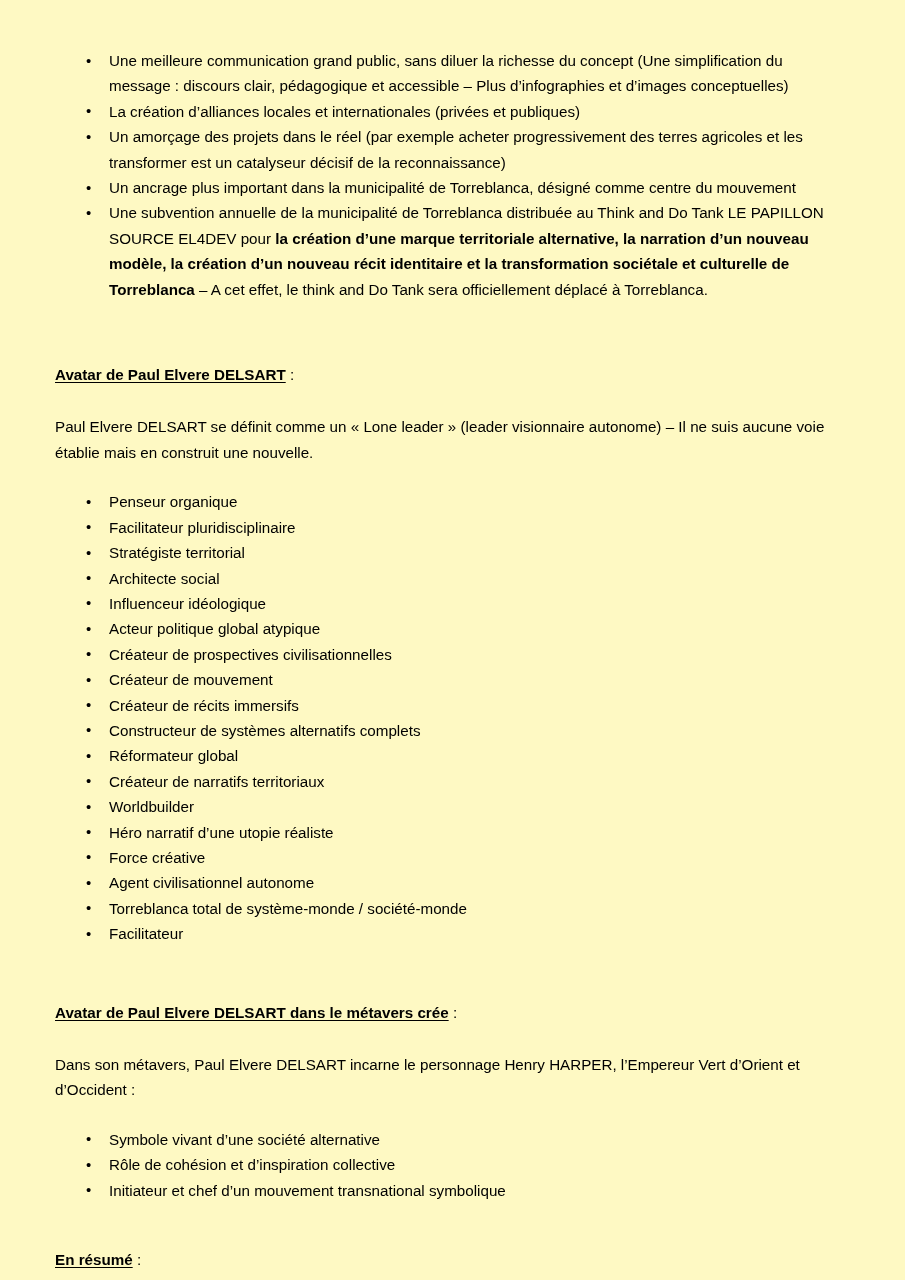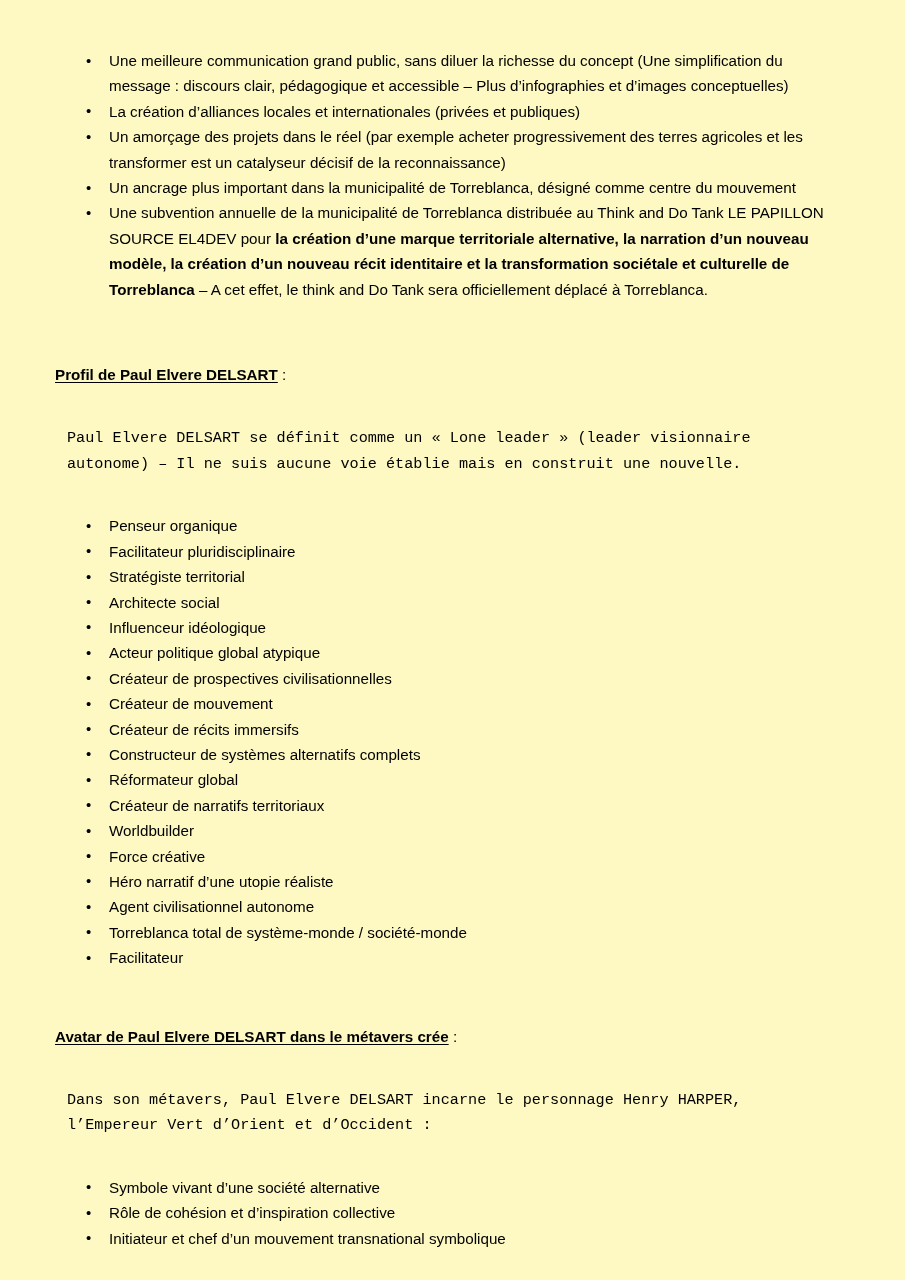--- a/index.html
+++ b/index.html
@@ -63,24 +63,23 @@
   .heading .u {
     text-decoration: underline;
     text-underline-offset: 2px;
   }
   .heading .colon {
     font-weight: normal;
     text-decoration: none;
   }
   
   p.para {
-    margin: 12px;
+    margin: 0;
     max-width: 772px;
     line-height: 25.4px;
-    font-family: Liberation Mono, monospace;
   }
   .b { font-weight: bold; }
   
   .sp-60 { height: 60px; }
   .sp-28 { height: 27px; }
   .sp-24 { height: 24px; }
   .sp-54 { height: 53px; }
   .sp-44 { height: 44px; }
 </style>
 </head>
@@ -102,21 +101,21 @@
       <li>
         <span class="txt">Un ancrage plus important dans la municipalité de Torreblanca, désigné comme centre du mouvement</span>
       </li>
       <li>
         <span class="txt"><span>Une subvention annuelle de la municipalité de Torreblanca distribuée au Think and Do Tank LE PAPILLON SOURCE EL4DEV pour </span><span class="b">la création d’une marque territoriale alternative, la narration d’un nouveau modèle, la création d’un nouveau récit identitaire et la transformation sociétale et culturelle de Torreblanca</span><span> – A cet effet, le think and Do Tank sera officiellement déplacé à Torreblanca.</span></span>
       </li>
     </ul>
 
     <div class="sp-60"></div>
 
-    <div class="heading"><span class="u">Profil de Paul Elvere DELSART</span><span class="colon"> :</span></div>
+    <div class="heading"><span class="u">Avatar de Paul Elvere DELSART</span><span class="colon"> :</span></div>
 
     <div class="sp-28"></div>
 
     <p class="para">Paul Elvere DELSART se définit comme un « Lone leader » (leader visionnaire autonome) – Il ne suis aucune voie établie mais en construit une nouvelle.</p>
 
     <div class="sp-24"></div>
 
     <ul class="bullets">
       <li>
           <span class="txt">Penseur organique</span>
@@ -151,24 +150,24 @@
       <li>
           <span class="txt">Réformateur global</span>
         </li>
       <li>
           <span class="txt">Créateur de narratifs territoriaux</span>
         </li>
       <li>
           <span class="txt">Worldbuilder</span>
         </li>
       <li>
+          <span class="txt">Héro narratif d’une utopie réaliste</span>
+        </li>
+      <li>
           <span class="txt">Force créative</span>
-        </li>
-      <li>
-          <span class="txt">Héro narratif d’une utopie réaliste</span>
         </li>
       <li>
           <span class="txt">Agent civilisationnel autonome</span>
         </li>
       <li>
           <span class="txt">Torreblanca total de système-monde / société-monde</span>
         </li>
       <li>
           <span class="txt">Facilitateur</span>
         </li>

